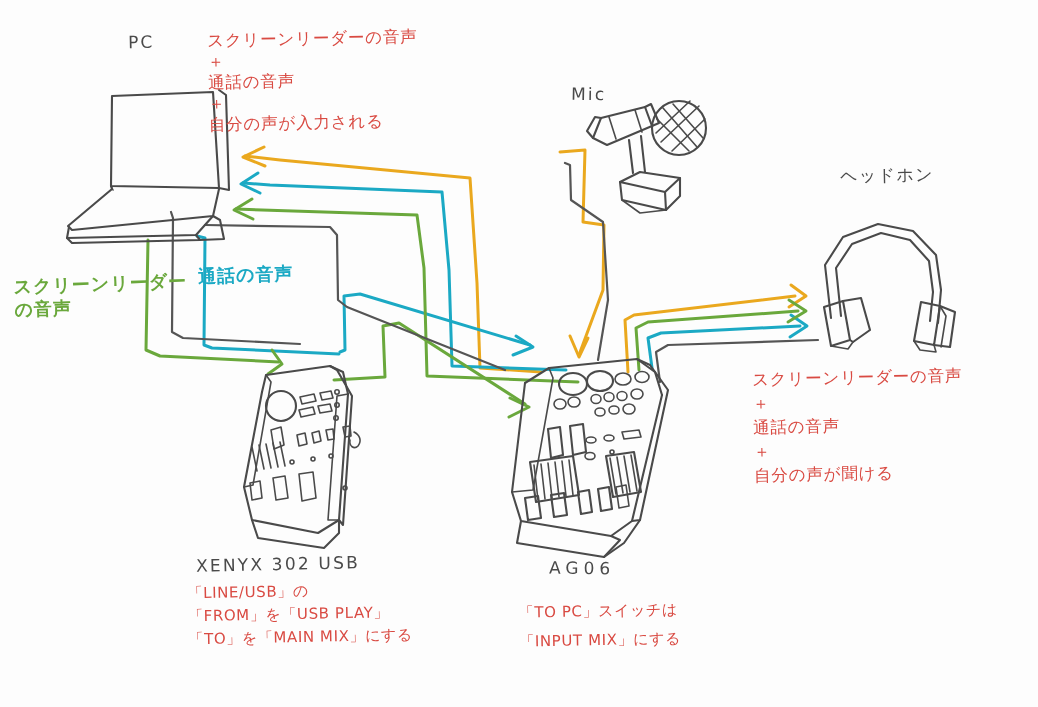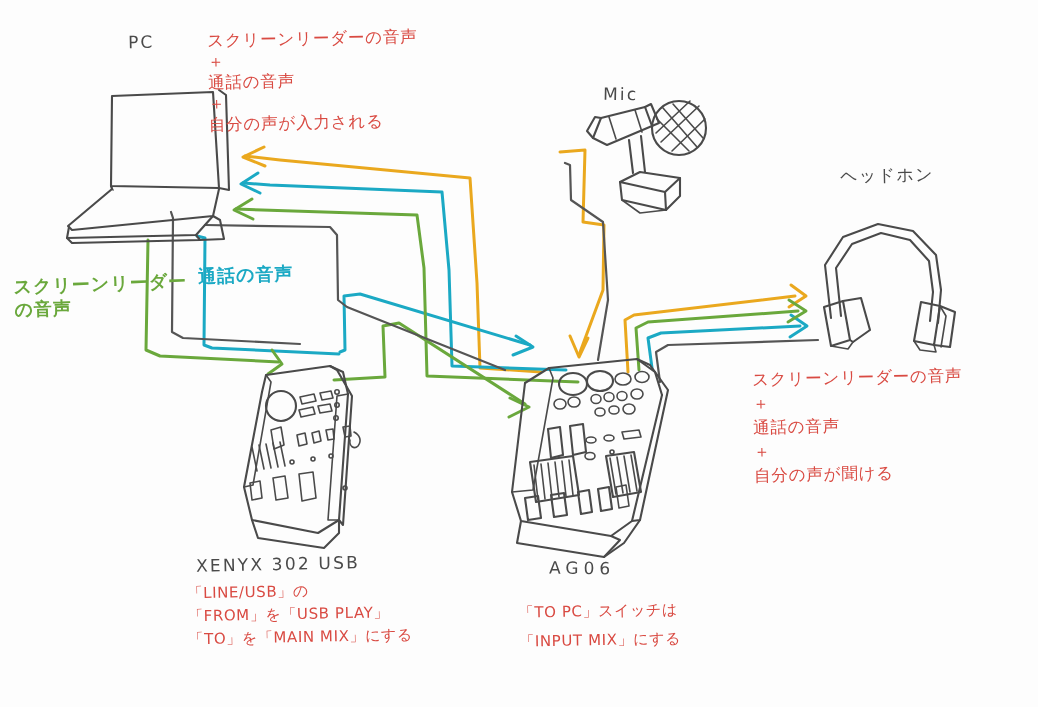--- a/index.html
+++ b/index.html
@@ -328,21 +328,21 @@
       <path class="ink" d="M525,498 L538,496 L541,518 L528,520 Z"></path>
       <path class="ink" d="M551,495 L564,493 L567,515 L554,517 Z"></path>
       <path class="ink" d="M578,492 L589,490 L592,512 L581,514 Z"></path>
       <path class="ink" d="M598,489 L609,487 L612,509 L601,511 Z"></path>
       <path class="ink-thin" d="M616,487 L626,485 L629,506 L619,508 Z"></path>
     </g>
   </svg>
 
   <div class="hand-label lbl-dark device-name tilt-a" style="left:128px; top:30px;">PC</div>
 
-  <div class="hand-label lbl-dark device-name tilt-b" style="left:603px; top:82px;">Mic</div>
+  <div class="hand-label lbl-dark device-name tilt-b" style="left:571px; top:82px;">Mic</div>
 
   <div class="hand-label lbl-dark device-name tilt-a" style="left:840px; top:163px; letter-spacing:1.4px;">ヘッドホン</div>
 
   <div class="hand-label lbl-red big-red tilt-a" style="left:208px; top:28px; line-height:1.28;">スクリーンリーダーの音声
 ＋
 通話の音声
 ＋
 自分の声が入力される</div>
 
   <div class="hand-label lbl-red big-red tilt-a" style="left:753px; top:366px; line-height:1.45;">スクリーンリーダーの音声

